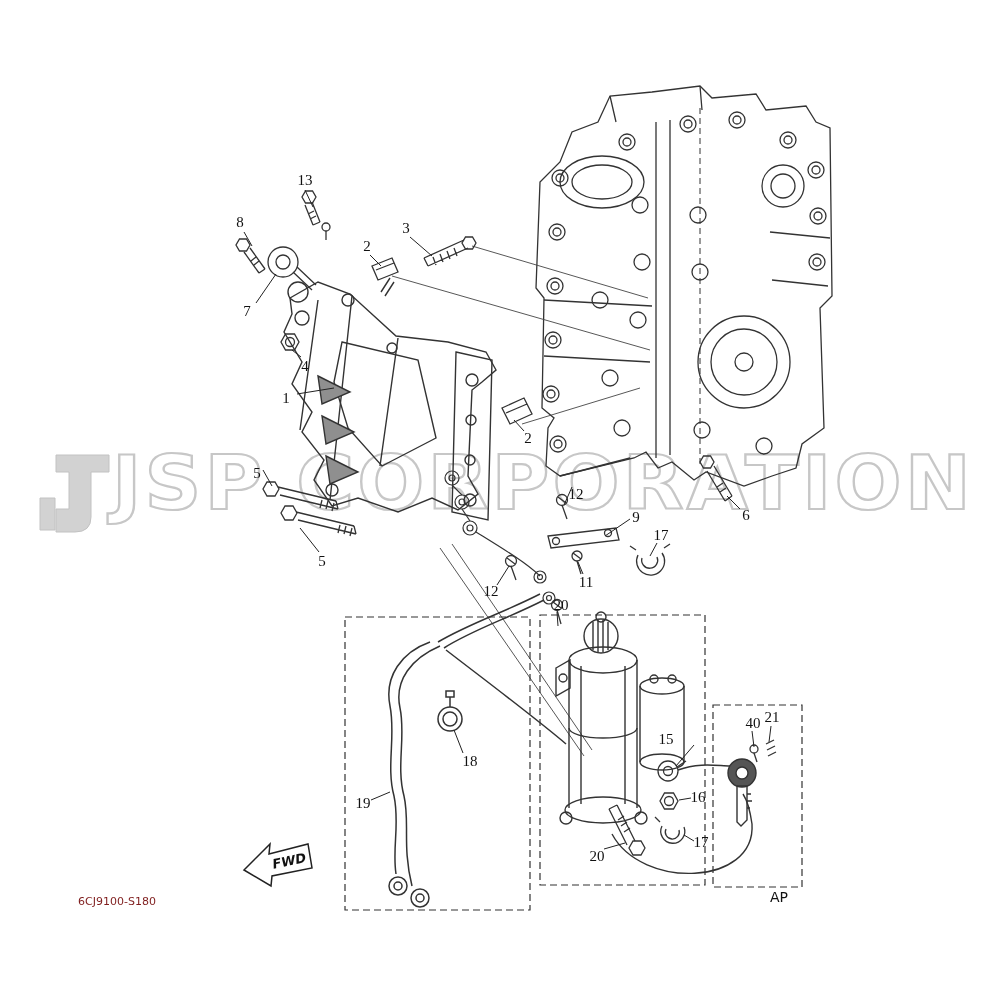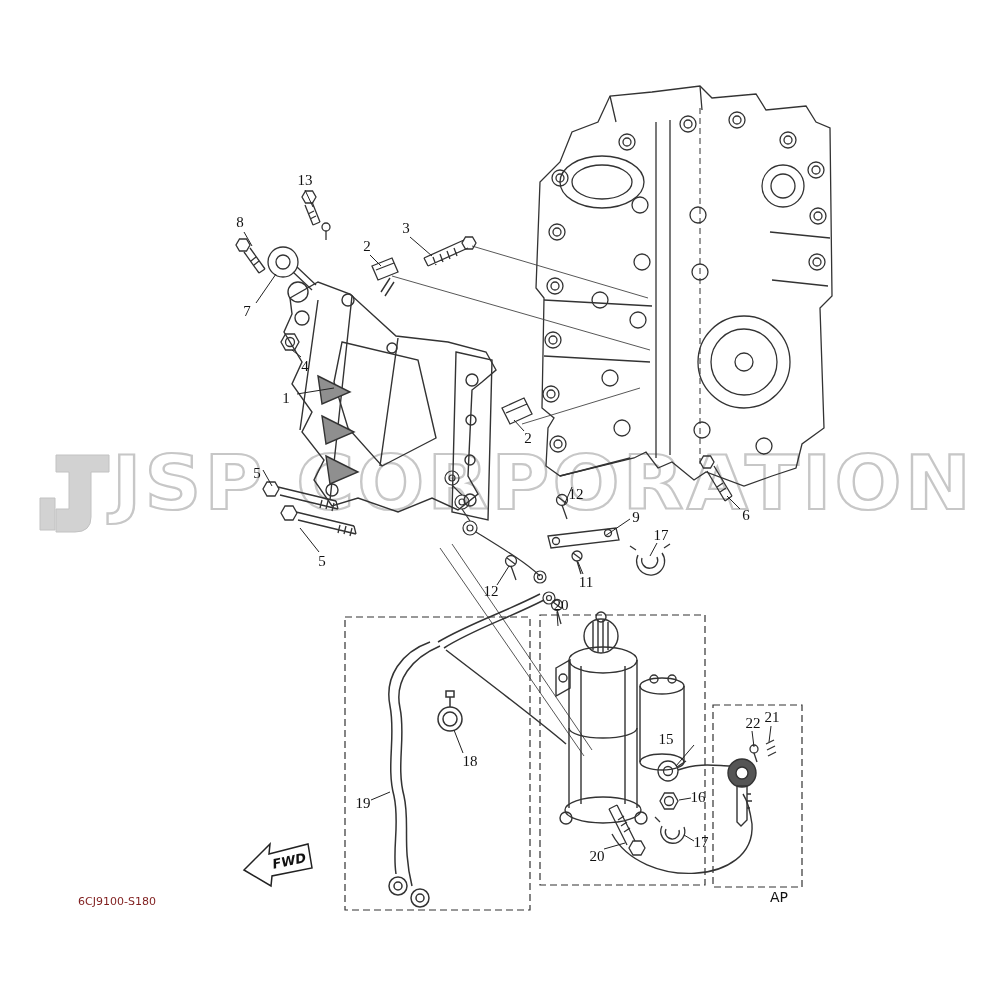--- a/index.html
+++ b/index.html
@@ -305,21 +305,21 @@
   <span class="callout" style="left:576px;top:494px">12</span>
   <span class="callout" style="left:636px;top:517px">9</span>
   <span class="callout" style="left:661px;top:535px">17</span>
   <span class="callout" style="left:746px;top:515px">6</span>
   <span class="callout" style="left:322px;top:561px">5</span>
   <span class="callout" style="left:586px;top:582px">11</span>
   <span class="callout" style="left:491px;top:591px">12</span>
   <span class="callout" style="left:561px;top:605px">20</span>
   <span class="callout" style="left:470px;top:761px">18</span>
   <span class="callout" style="left:666px;top:739px">15</span>
-  <span class="callout" style="left:753px;top:723px">22</span>
+  <span class="callout" style="left:753px;top:723px">40</span>
   <span class="callout" style="left:772px;top:717px">21</span>
   <span class="callout" style="left:698px;top:797px">16</span>
   <span class="callout" style="left:363px;top:803px">19</span>
   <span class="callout" style="left:597px;top:856px">20</span>
   <span class="callout" style="left:701px;top:842px">17</span>
 
   <span class="code-label" style="left:117px;top:901px">6CJ9100-S180</span>
   <span class="ap-label" style="left:779px;top:897px">AP</span>
 </div>
 

